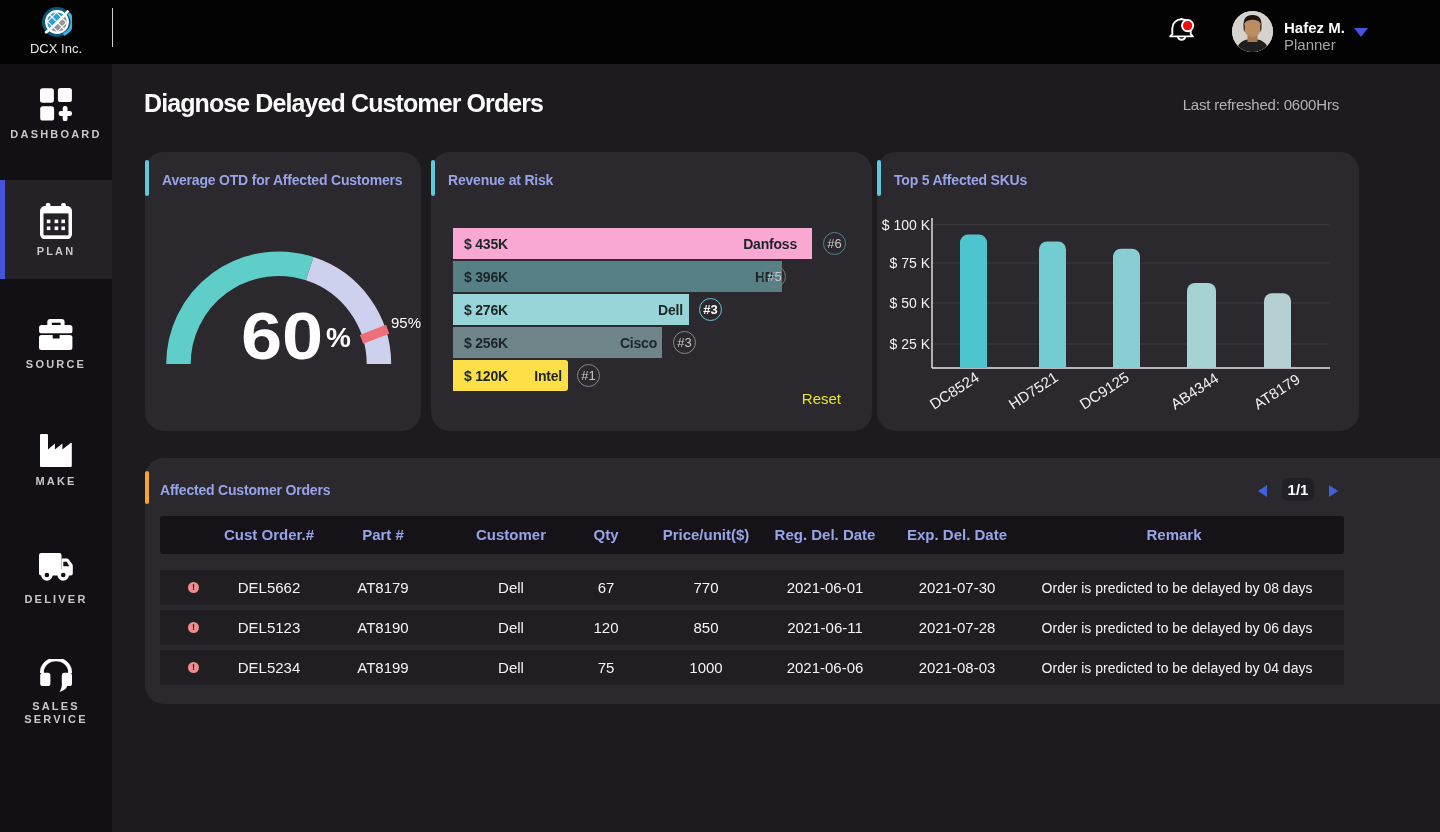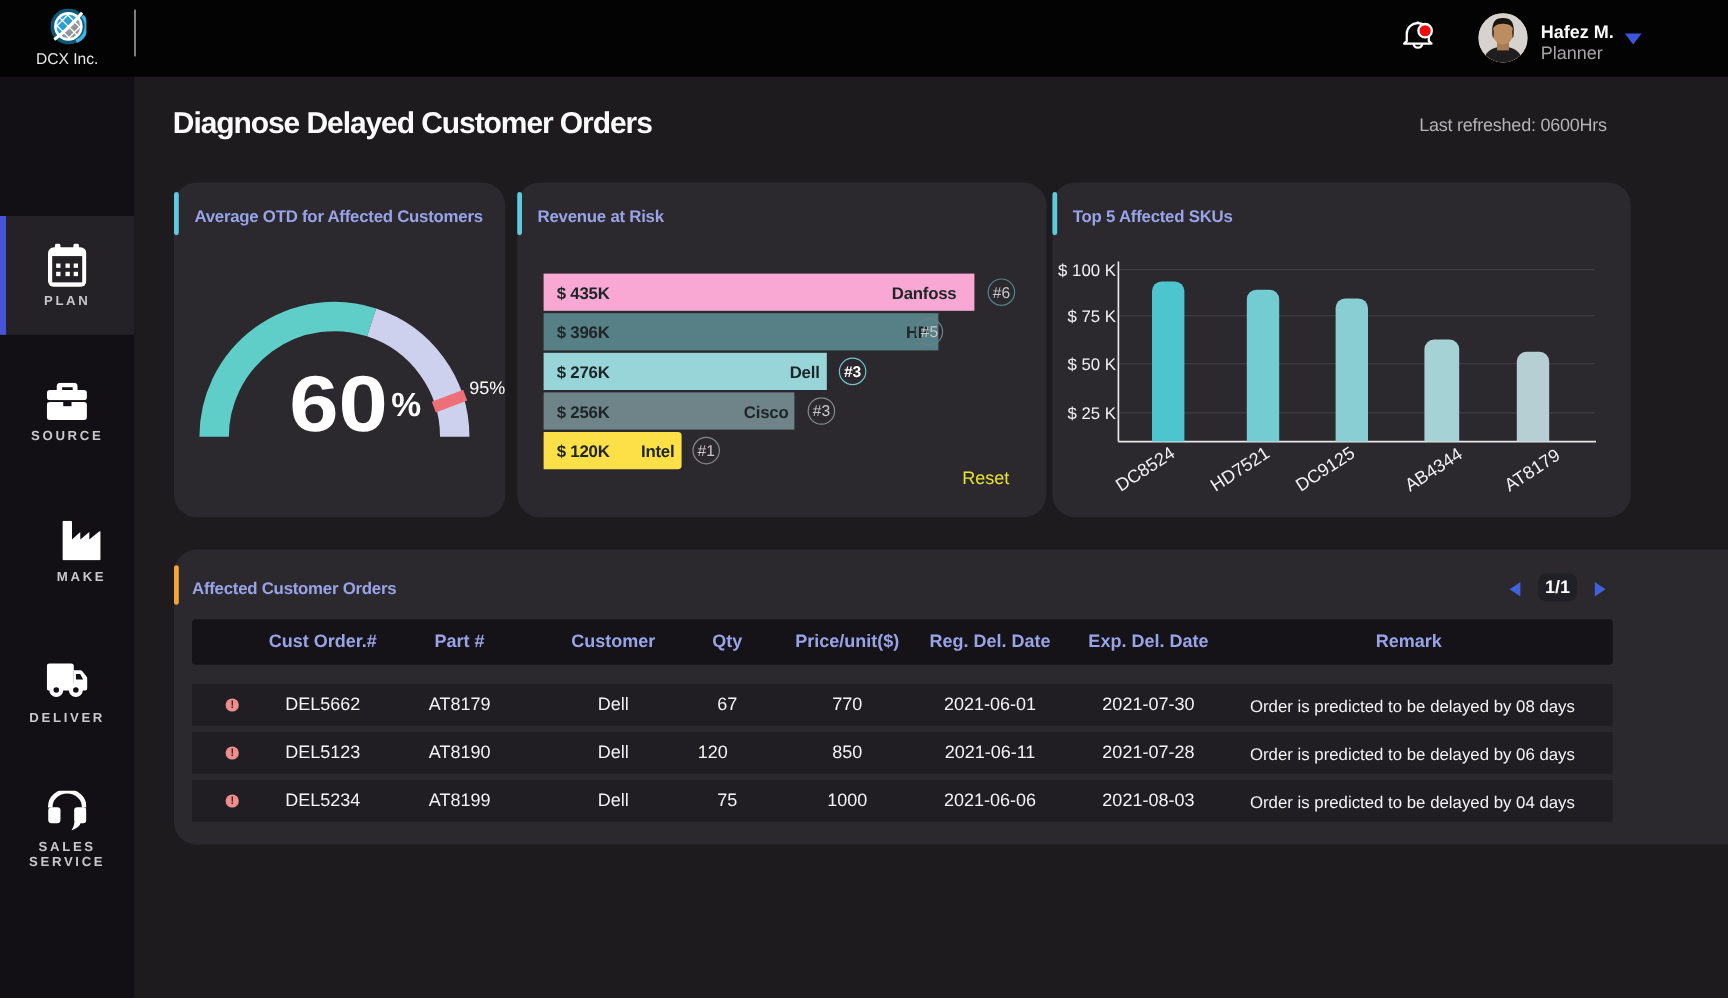--- a/index.html
+++ b/index.html
@@ -104,20 +104,30 @@
     </svg>
   </div>
   <div id="usrname">Hafez M.</div>
   <div id="usrrole">Planner</div>
   <div id="ddtri"></div>
   <div id="topdiv"></div>
 </div>
 
 <div id="sidebar">
   <div id="nav-active"></div>
+  <div class="nav" style="top:24px;">
+    <svg width="32" height="33" viewBox="0 0 32 33" fill="#fff">
+      <rect x="0" y="0.3" width="13.9" height="14.4" rx="2.6"></rect>
+      <rect x="17.9" y="0" width="14" height="14" rx="2.6"></rect>
+      <rect x="0.2" y="18.3" width="13.9" height="14.3" rx="2.6"></rect>
+      <rect x="22.7" y="17.9" width="4.8" height="15.2" rx="2.2"></rect>
+      <rect x="18.6" y="23" width="13.4" height="5" rx="2.2"></rect>
+    </svg>
+    <div class="lbl" style="margin-top:7px;">DASHBOARD</div>
+  </div>
   <div class="nav" style="top:138.6px;">
     <svg width="32" height="36" viewBox="0 0 32 36">
       <rect x="5.8" y="0" width="4.6" height="7" rx="1.5" fill="#fff"></rect>
       <rect x="21.2" y="0" width="4.6" height="7" rx="1.5" fill="#fff"></rect>
       <rect x="0" y="3.1" width="32" height="33" rx="5" fill="#fff"></rect>
       <rect x="3.5" y="10.4" width="25" height="21.9" fill="#242127"></rect>
       <g fill="#fff">
         <rect x="6.8" y="16.6" width="3.6" height="3.6"></rect>
           <rect x="14.6" y="16.6" width="3.6" height="3.6"></rect>
           <rect x="21.4" y="16.6" width="3.6" height="3.6"></rect>
@@ -132,21 +142,21 @@
     <svg width="34" height="31" viewBox="0 0 34 31">
       <rect x="8.3" y="0" width="17.3" height="9" rx="3" fill="#fff"></rect>
       <rect x="12.8" y="3.7" width="8.8" height="5.3" fill="#131015"></rect>
       <rect x="0.1" y="5.9" width="33.3" height="8.7" rx="2.5" fill="#fff"></rect>
       <rect x="0" y="14.6" width="33.5" height="1.4" fill="#131015"></rect>
       <rect x="0" y="16" width="33.4" height="15" rx="2.5" fill="#fff"></rect>
       <rect x="13.7" y="16" width="6.9" height="3.5" fill="#131015"></rect>
     </svg>
     <div class="lbl" style="margin-top:8px;">SOURCE</div>
   </div>
-  <div class="nav" style="top:370.1px;margin-left:12px;">
+  <div class="nav" style="top:370.1px;">
     <svg width="32" height="33" viewBox="0 0 32 33">
       <path d="M0,31.9 L0,1 Q0,0 1,0 L7,0 Q8,0 8,1 L8,15.6 L14.9,9.4 L14.9,15.6 L22.4,9.4 L22.4,15.6 L30.6,9 L31.8,9 L31.8,31.9 Q31.8,32.9 30.8,32.9 L1,32.9 Q0,32.9 0,31.9 Z" fill="#fff"></path>
     </svg>
     <div class="lbl" style="margin-top:8px;">MAKE</div>
   </div>
   <div class="nav" style="top:488px;">
     <svg width="34" height="29" viewBox="0 0 34 29">
       <rect x="0" y="1" width="22.5" height="22.5" rx="2.2" fill="#fff"></rect>
       <path d="M22.5,6.5 H28 Q29,6.5 29.6,7.3 L33.2,12 Q33.8,12.9 33.8,13.9 V21.5 Q33.8,23.5 31.8,23.5 H22.5 Z" fill="#fff"></path>
       <path d="M24.3,9.7 H27.8 L30.3,14.2 H24.3 Z" fill="#131015"></path>
@@ -278,21 +288,21 @@
       <span class="td" style="left:546px; top:9px;">770</span>
       <span class="td" style="left:665px; top:9px;">2021-06-01</span>
       <span class="td" style="left:797px; top:9px;">2021-07-30</span>
       <span class="td" style="left:1017px; top:10px; font-size:14px;">Order is predicted to be delayed by 08 days</span>
     </div>
     <div class="trow" style="top:152px;">
       <span class="warn">!</span>
       <span class="td" style="left:109px; top:9px;">DEL5123</span>
       <span class="td" style="left:223px; top:9px;">AT8190</span>
       <span class="td" style="left:351px; top:9px;">Dell</span>
-      <span class="td" style="left:434px; top:9px;">120</span>
+      <span class="td" style="left:446px; top:9px;">120</span>
       <span class="td" style="left:546px; top:9px;">850</span>
       <span class="td" style="left:665px; top:9px;">2021-06-11</span>
       <span class="td" style="left:797px; top:9px;">2021-07-28</span>
       <span class="td" style="left:1017px; top:10px; font-size:14px;">Order is predicted to be delayed by 06 days</span>
     </div>
     <div class="trow" style="top:192px;">
       <span class="warn">!</span>
       <span class="td" style="left:109px; top:9px;">DEL5234</span>
       <span class="td" style="left:223px; top:9px;">AT8199</span>
       <span class="td" style="left:351px; top:9px;">Dell</span>

